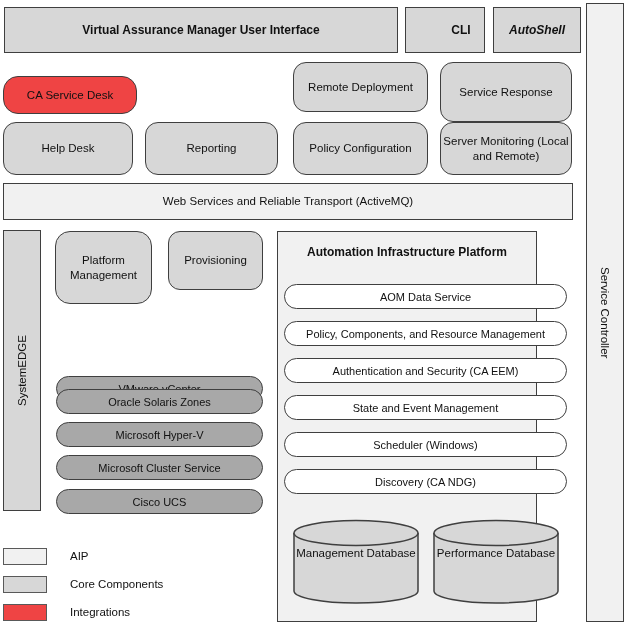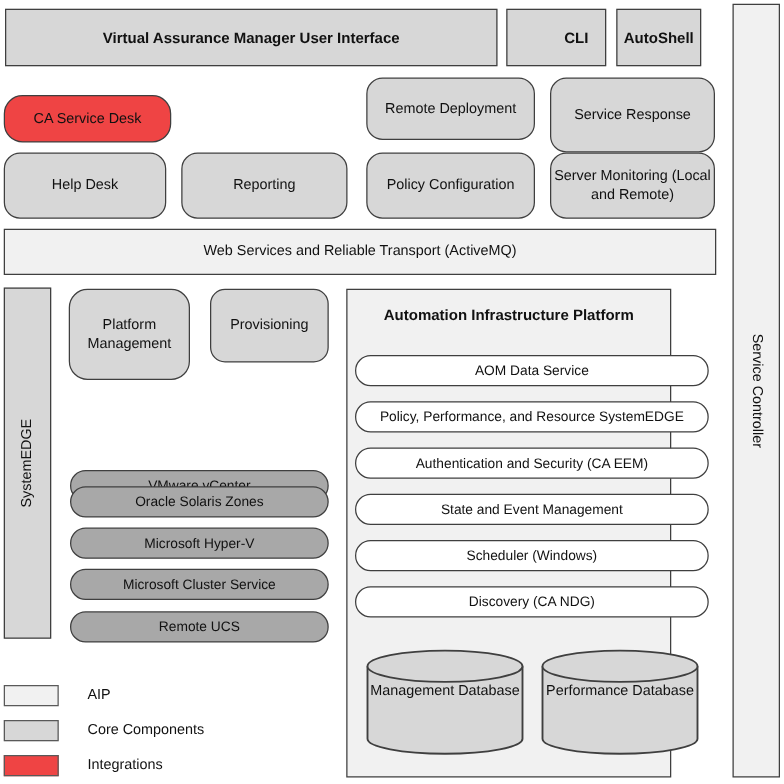--- a/index.html
+++ b/index.html
@@ -65,21 +65,21 @@
     position:absolute;left:70px;font-size:11.5px;line-height:17px;height:17px;
   }
 </style>
 </head>
 <body>
 
 <div id="canvas">
 
   <div class="box rect core bold" style="left:4px;top:7px;width:394px;height:46px;">Virtual Assurance Manager User Interface</div>
   <div class="box rect core bold" style="left:405px;top:7px;width:80px;height:46px;padding-left:32px;">CLI</div>
-  <div class="box rect core bold" style="left:493px;top:7px;width:68px;height:46px;">AutoShell</div>
+  <div class="box rect core bold" style="left:493px;top:7px;width:88px;height:46px;font-style:italic;">AutoShell</div>
 
   <div class="vstrip aipfill" style="left:586px;top:3px;width:38px;height:619px;">
     <div class="vtext-down">Service Controller</div>
   </div>
 
   <div class="box round integ" style="left:3px;top:76px;width:134px;height:38px;border-radius:15px;">CA Service Desk</div>
   <div class="box round core" style="left:293px;top:62px;width:135px;height:50px;">Remote Deployment</div>
   <div class="box round core" style="left:440px;top:62px;width:132px;height:60px;">Service Response</div>
 
   <div class="box round core" style="left:3px;top:122px;width:130px;height:53px;">Help Desk</div>
@@ -93,27 +93,27 @@
     <div class="vtext-up">SystemEDGE</div>
   </div>
 
   <div class="box round core" style="left:55px;top:231px;width:97px;height:73px;border-radius:15px;padding:0 10px;">Platform Management</div>
   <div class="box round core" style="left:168px;top:231px;width:95px;height:59px;border-radius:12px;">Provisioning</div>
 
   <div class="integ-pill" style="top:340px;margin-top:36px;">VMware vCenter</div>
   <div class="integ-pill" style="top:389px;">Oracle Solaris Zones</div>
   <div class="integ-pill" style="top:422px;">Microsoft Hyper-V</div>
   <div class="integ-pill" style="top:455px;">Microsoft Cluster Service</div>
-  <div class="integ-pill" style="top:489px;">Remote UCS</div>
+  <div class="integ-pill" style="top:489px;">Cisco UCS</div>
 
   <div id="aip-container">
     <div id="aip-title">Automation Infrastructure Platform</div>
 
     <div class="aip-pill" style="top:52px;">AOM Data Service</div>
-    <div class="aip-pill" style="top:89px;">Policy, Performance, and Resource SystemEDGE</div>
+    <div class="aip-pill" style="top:89px;">Policy, Components, and Resource Management</div>
     <div class="aip-pill" style="top:126px;">Authentication and Security (CA EEM)</div>
     <div class="aip-pill" style="top:163px;">State and Event Management</div>
     <div class="aip-pill" style="top:200px;">Scheduler (Windows)</div>
     <div class="aip-pill" style="top:237px;">Discovery (CA NDG)</div>
 
     <div class="cylinder" style="left:15px;top:287px;">
       <svg viewBox="0 0 126 86" width="126" height="86">
         <path d="M1,14 L1,72 A62,12 0 0 0 125,72 L125,14" fill="#d7d7d7" stroke="#3f3f3f" stroke-width="1.5"></path>
         <ellipse cx="63" cy="14" rx="62" ry="12.5" fill="#d7d7d7" stroke="#3f3f3f" stroke-width="1.5"></ellipse>
       </svg>

